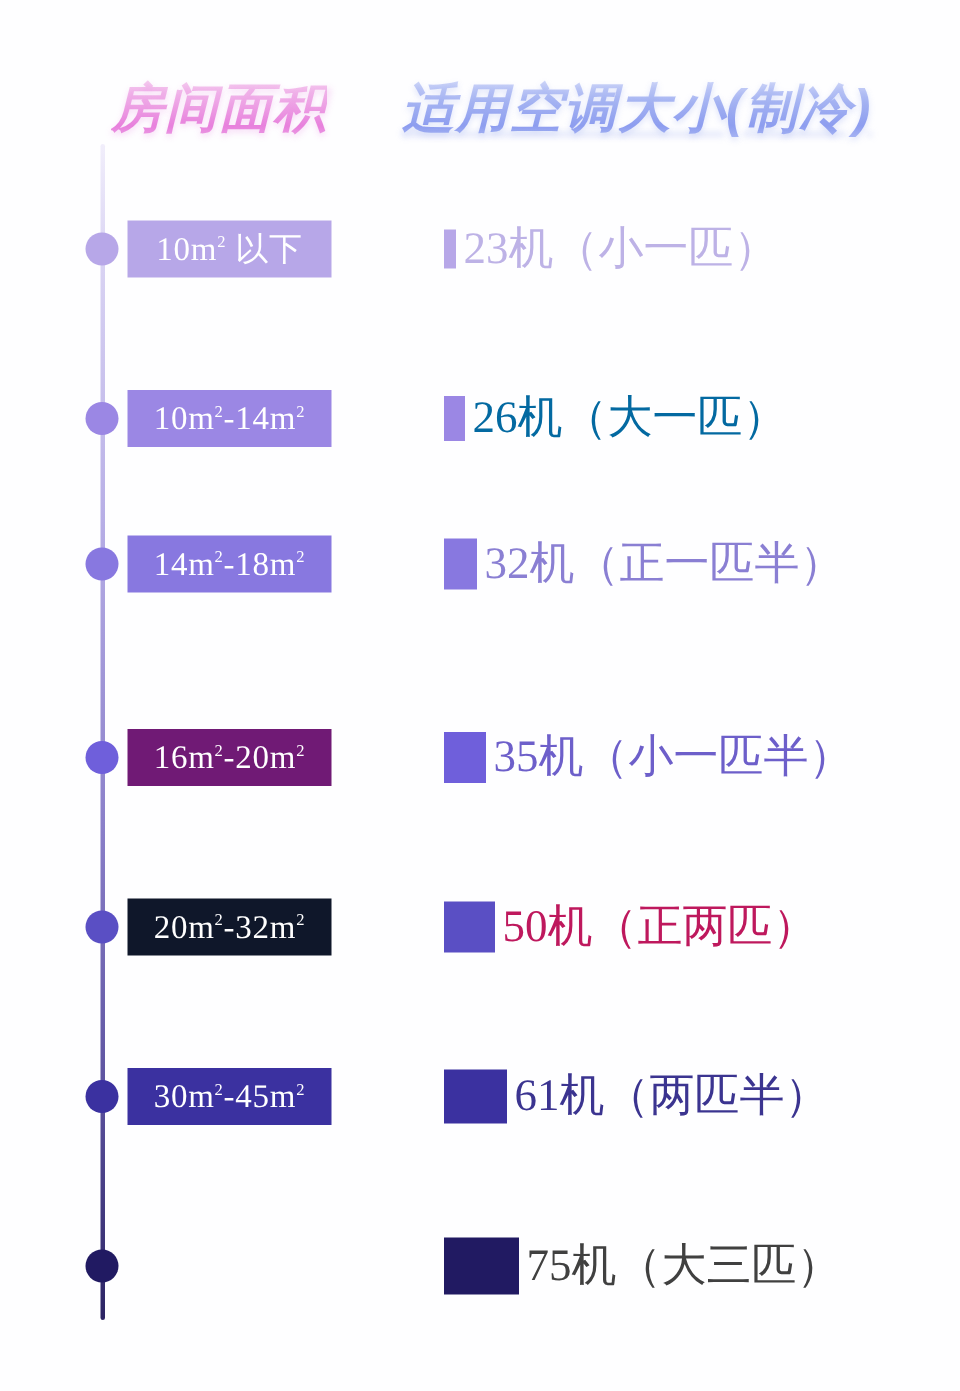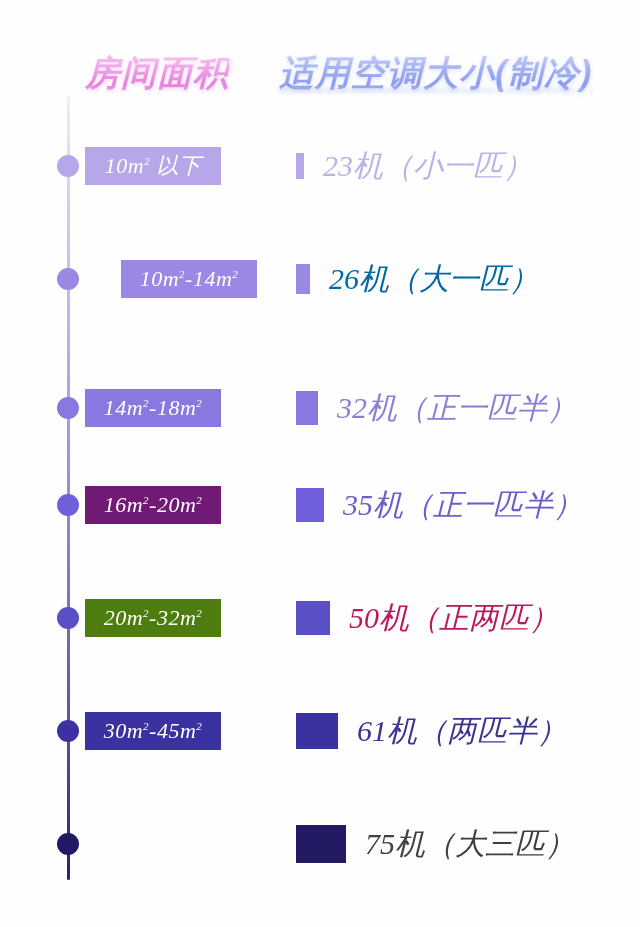--- a/index.html
+++ b/index.html
@@ -19,21 +19,21 @@
     position: relative;
     width: 640px;
     height: 927px;
     background: #fefeff;
   }
 
   
   .header-row {
     position: absolute;
     top: 48px;
-    left: 11px;
+    left: 0;
     width: 541px;
     height: 56px;
   }
   .hdr {
     position: absolute;
     font-weight: bold;
     font-style: italic;
     letter-spacing: 1px;
     white-space: nowrap;
     -webkit-background-clip: text;
@@ -74,21 +74,20 @@
         #2b2363 100%);
     border-radius: 2px;
   }
 
   
   .row {
     position: absolute;
     left: 0;
     width: 583px;
     height: 60px;
-    font-style: italic;
   }
 
   .dot {
     position: absolute;
     left: 57px;
     top: 50%;
     transform: translateY(-50%);
     width: 22px;
     height: 22px;
     border-radius: 50%;
@@ -130,21 +129,21 @@
     align-items: center;
   }
   .swatch {
     flex: 0 0 auto;
   }
   .cap-text {
     font-size: 30px;
     line-height: 1;
     white-space: nowrap;
     font-family: "Liberation Serif", "DejaVu Serif", serif;
-    margin-left: 19px;
+    margin-left: 5px;
   }
 </style>
 </head>
 <body>
 
 <div id="infographic">
 
   <div class="header-row">
     <div class="hdr hdr-area">房间面积</div>
     <div class="hdr hdr-ac">适用空调大小(制冷)</div>
@@ -158,51 +157,51 @@
         <div class="pill" style="background: rgb(183, 167, 232);">
           <span class="pill-text">10m<sup>2</sup> 以下</span>
         </div>
         <div class="cap">
           <div class="swatch" style="width: 8px; height: 26px; background: rgb(183, 167, 232);"></div>
           <div class="cap-text" style="color: rgb(189, 178, 230);">23机（小一匹）</div>
         </div>
       </div>
       <div class="row" style="top: 249px;">
         <div class="dot" style="background: rgb(155, 135, 228);"></div>
-        <div class="pill" style="background: rgb(155, 135, 228); margin-left: 36px;">
+        <div class="pill" style="background: rgb(155, 135, 228);">
           <span class="pill-text">10m<sup>2</sup>-14m<sup>2</sup></span>
         </div>
         <div class="cap">
           <div class="swatch" style="width: 14px; height: 30px; background: rgb(155, 135, 228);"></div>
           <div class="cap-text" style="color: #0369a1;">26机（大一匹）</div>
         </div>
       </div>
-      <div class="row" style="top: 378px;">
+      <div class="row" style="top: 346px;">
         <div class="dot" style="background: rgb(136, 120, 224);"></div>
         <div class="pill" style="background: rgb(136, 120, 224);">
           <span class="pill-text">14m<sup>2</sup>-18m<sup>2</sup></span>
         </div>
         <div class="cap">
           <div class="swatch" style="width: 22px; height: 34px; background: rgb(136, 120, 224);"></div>
           <div class="cap-text" style="color: rgb(138, 127, 211);">32机（正一匹半）</div>
         </div>
       </div>
       <div class="row" style="top: 475px;">
         <div class="dot" style="background: rgb(111, 95, 219);"></div>
         <div class="pill" style="background: #701a75;">
           <span class="pill-text">16m<sup>2</sup>-20m<sup>2</sup></span>
         </div>
         <div class="cap">
           <div class="swatch" style="width: 28px; height: 34px; background: rgb(111, 95, 219);"></div>
-          <div class="cap-text" style="color: rgb(109, 95, 202);">35机（正一匹半）</div>
+          <div class="cap-text" style="color: rgb(109, 95, 202);">35机（小一匹半）</div>
         </div>
       </div>
       <div class="row" style="top: 588px;">
         <div class="dot" style="background: rgb(90, 79, 196);"></div>
-        <div class="pill" style="background: #4d7c0f;">
+        <div class="pill" style="background: #0f172a;">
           <span class="pill-text">20m<sup>2</sup>-32m<sup>2</sup></span>
         </div>
         <div class="cap">
           <div class="swatch" style="width: 34px; height: 34px; background: rgb(90, 79, 196);"></div>
           <div class="cap-text" style="color: #be185d;">50机（正两匹）</div>
         </div>
       </div>
       <div class="row" style="top: 701px;">
         <div class="dot" style="background: rgb(59, 49, 160);"></div>
         <div class="pill" style="background: rgb(59, 49, 160);">

